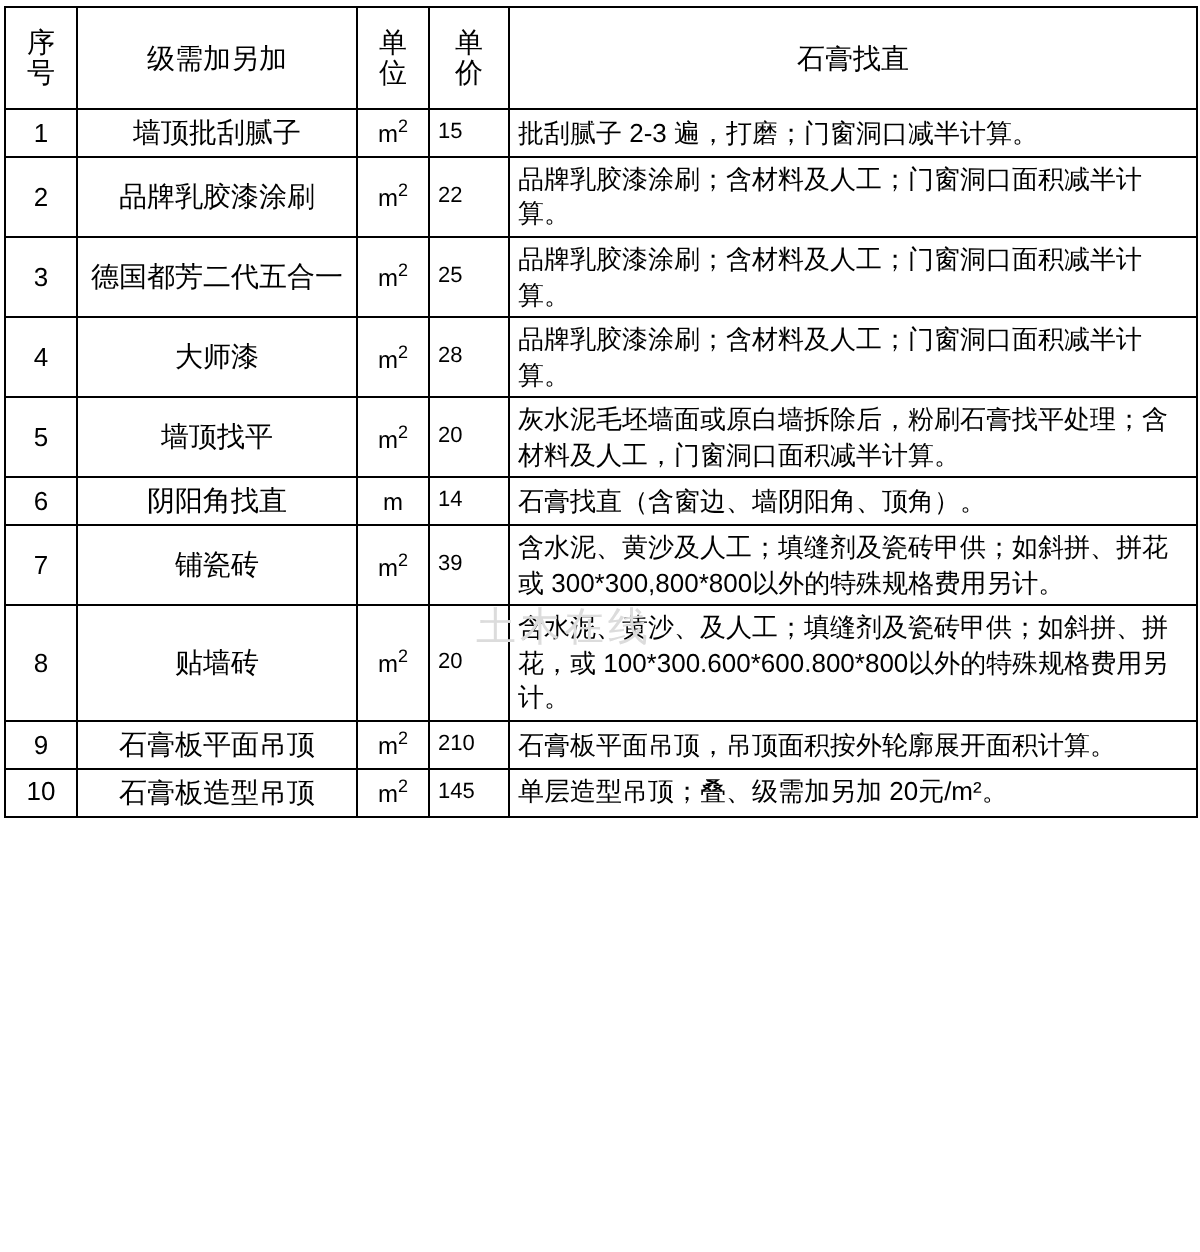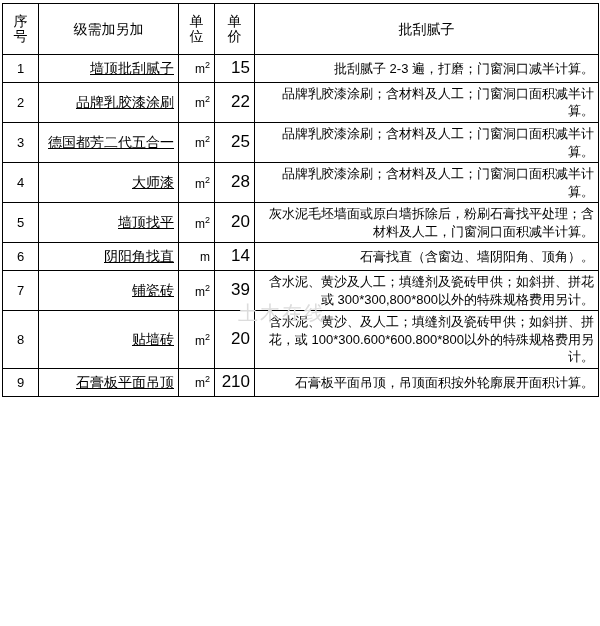--- a/index.html
+++ b/index.html
@@ -48,36 +48,35 @@
   }
   thead td.hdr-seq {
     line-height: 1.05;
     padding: 2px 6px;
   }
   td.seq {
     text-align: center;
     font-size: 13px;
   }
   td.name {
-    text-align: right;
+    text-align: center;
     font-size: 14px;
     padding-left: 10px;
     line-height: 1.3;
-    text-decoration: underline;
   }
   td.unit {
-    text-align: right;
+    text-align: center;
     font-size: 12px;
   }
   td.price {
-    text-align: right;
-    font-size: 17px;
+    text-align: left;
+    font-size: 11px;
   }
   td.note {
-    text-align: right;
+    text-align: left;
     font-size: 13px;
     padding-left: 6px;
     line-height: 1.42;
   }
   .sup {
     font-size: 9px;
     vertical-align: super;
   }
   
   .watermark {
@@ -115,21 +114,21 @@
         </td>
         <td>级需加另加</td>
         <td class="hdr-seq">
           <div>单</div>
           <div>位</div>
         </td>
         <td class="hdr-seq">
           <div>单</div>
           <div>价</div>
         </td>
-        <td>批刮腻子</td>
+        <td>石膏找直</td>
       </tr>
     </thead>
     <tbody id="table-body">
         <tr>
           <td class="seq">1</td>
           <td class="name">墙顶批刮腻子</td>
           <td class="unit"><span>m</span><span class="sup">2</span></td>
           <td class="price">15</td>
           <td class="note">批刮腻子 2-3 遍，打磨；门窗洞口减半计算。</td>
         </tr>
@@ -182,16 +181,23 @@
           <td class="price">20</td>
           <td class="note">含水泥、黄沙、及人工；填缝剂及瓷砖甲供；如斜拼、拼花，或 100*300.600*600.800*800以外的特殊规格费用另计。</td>
         </tr>
         <tr>
           <td class="seq">9</td>
           <td class="name">石膏板平面吊顶</td>
           <td class="unit"><span>m</span><span class="sup">2</span></td>
           <td class="price">210</td>
           <td class="note">石膏板平面吊顶，吊顶面积按外轮廓展开面积计算。</td>
         </tr>
+        <tr>
+          <td class="seq">10</td>
+          <td class="name">石膏板造型吊顶</td>
+          <td class="unit"><span>m</span><span class="sup">2</span></td>
+          <td class="price">145</td>
+          <td class="note">单层造型吊顶；叠、级需加另加 20元/m²。</td>
+        </tr>
       </tbody>
   </table>
 
 </div>
 
 </body></html>

